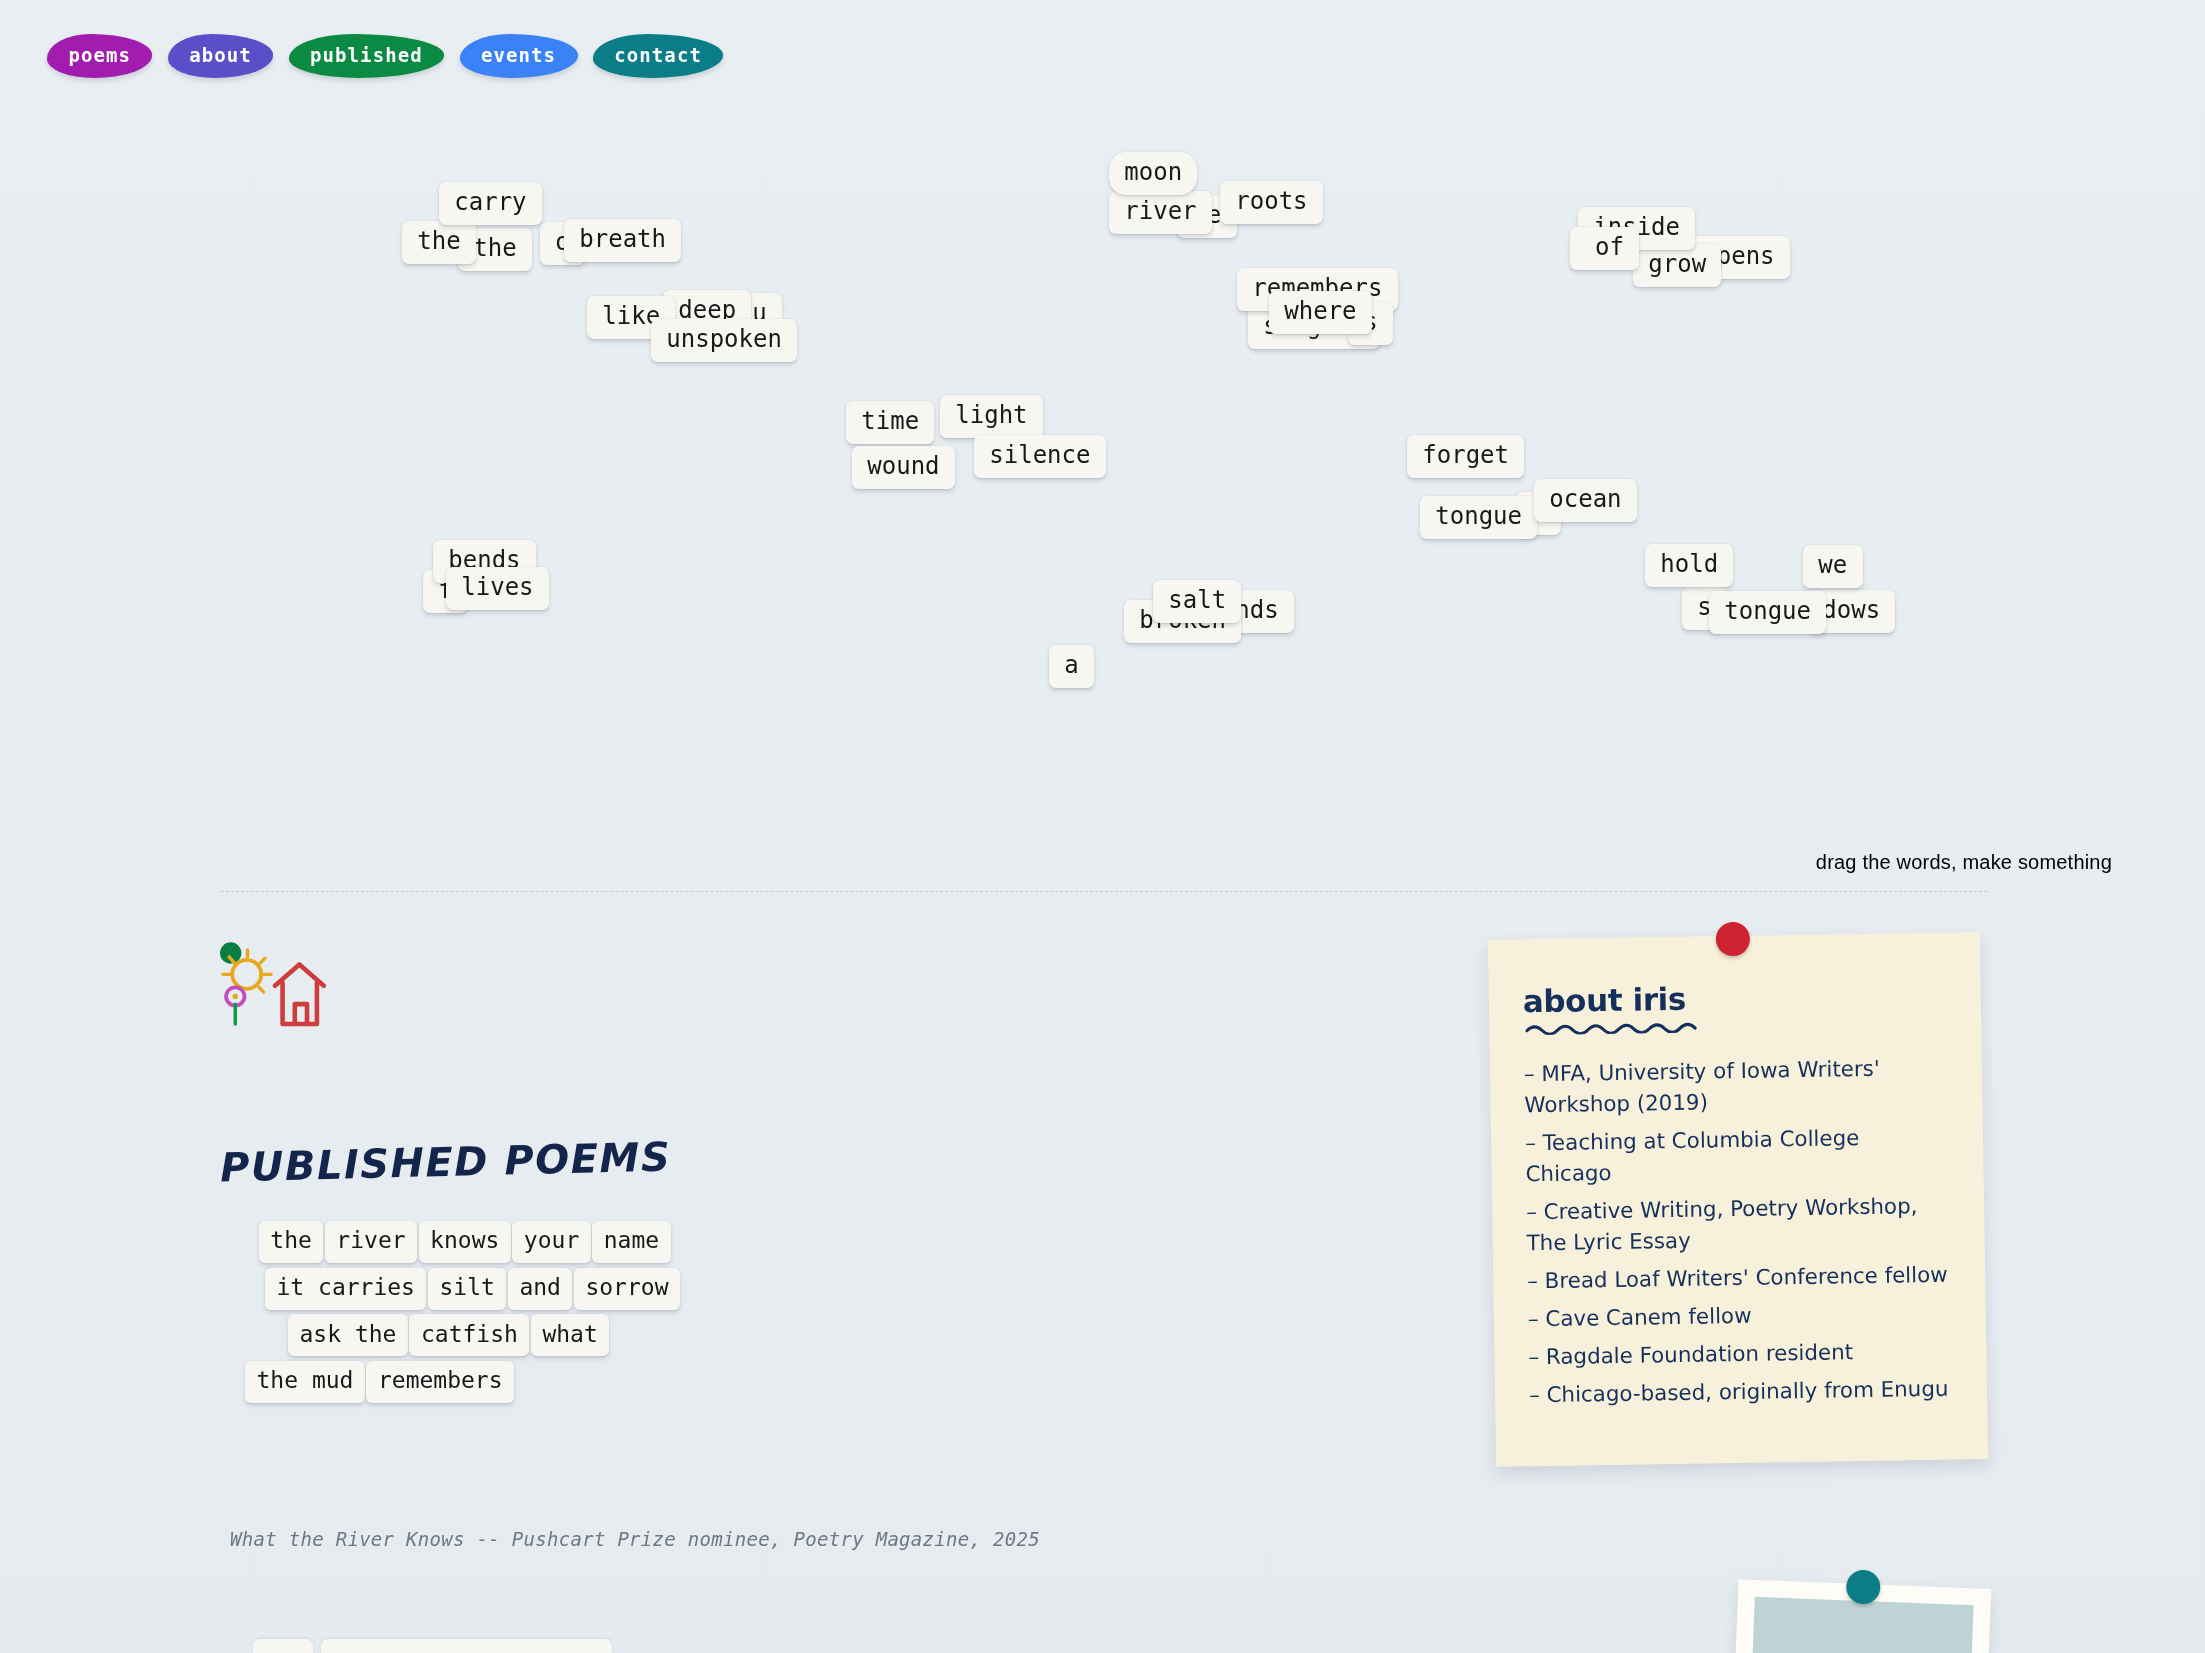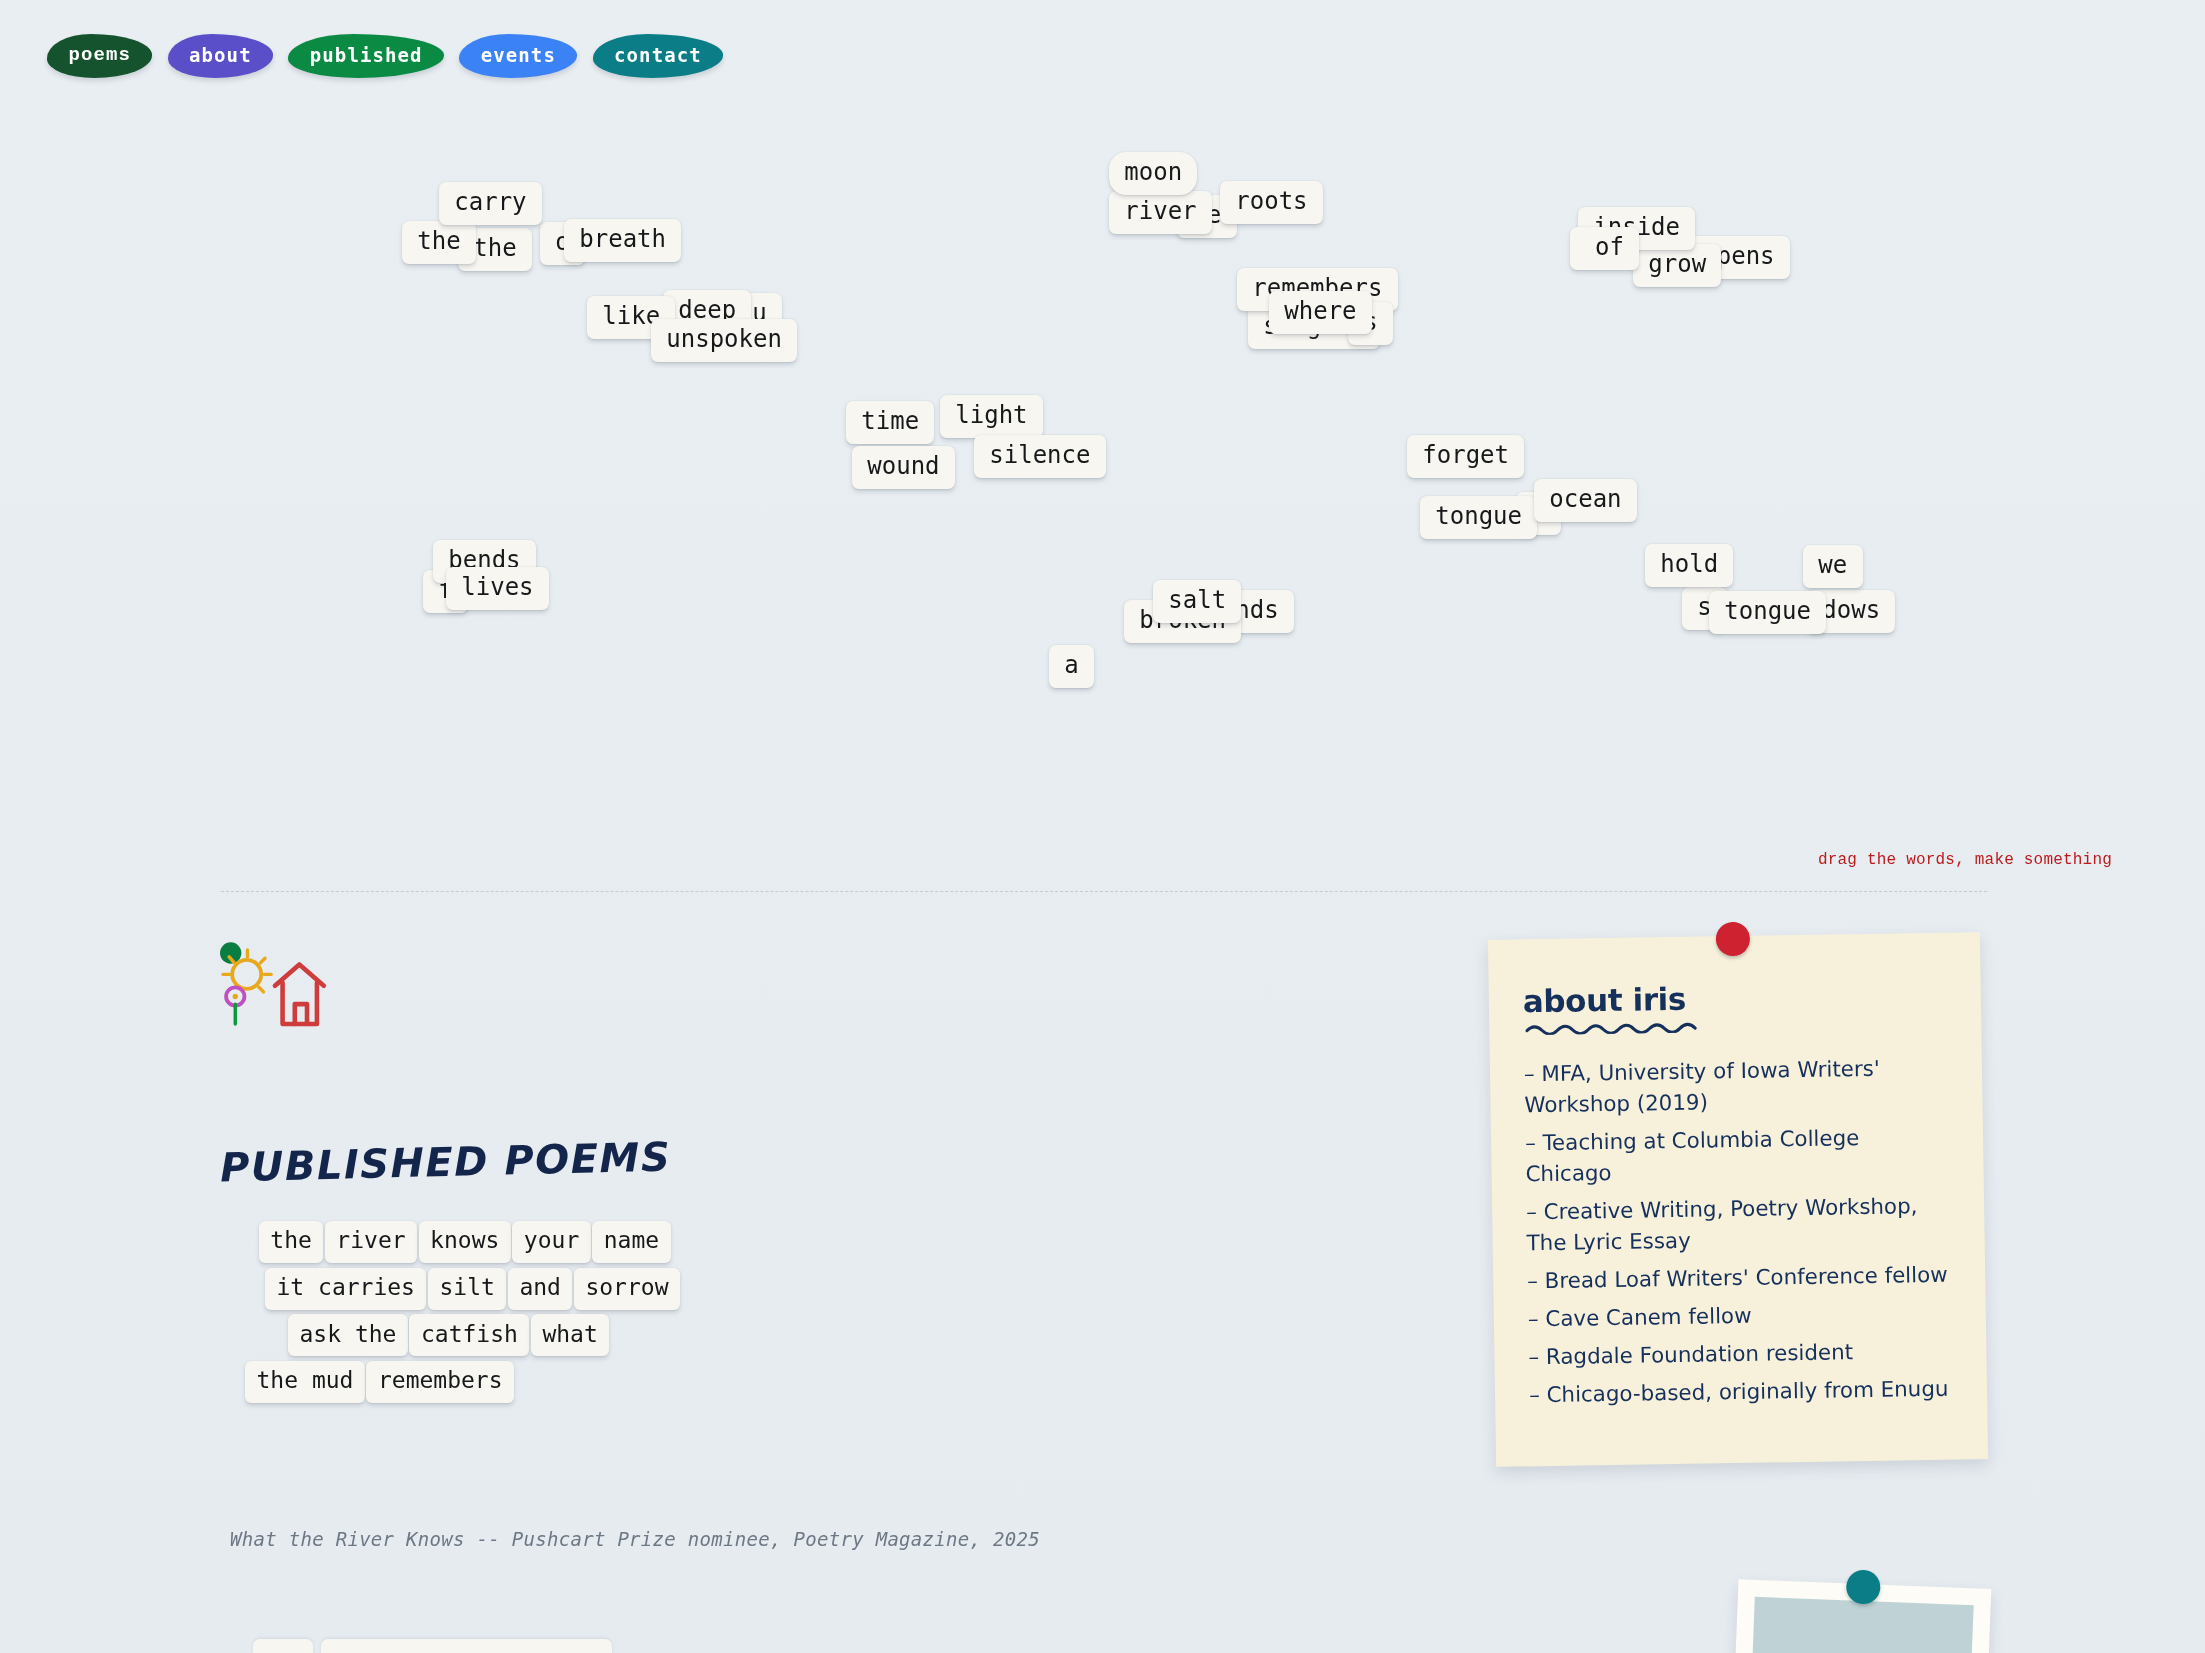--- a/index.html
+++ b/index.html
@@ -40,22 +40,22 @@
     padding:8.4px 15.3px 10.7px;
     border-radius:6.9px;
     box-shadow: 0 2.3px 4.6px rgba(45,60,75,.16), 0 0.8px 1.5px rgba(45,60,75,.10);
     white-space:nowrap;
     cursor:grab;
     line-height:1;
   }
 
   #hint {
     position:absolute; right:93px; top:851px;
-    font-family:Liberation Mono, monospace;
-    font-size:16px; color:#b91c1c; letter-spacing:0.2px;
+    font-family:Liberation Sans, sans-serif;
+    font-size:20px; color:#000000; letter-spacing:0.2px;
   }
   #divider {
     position:absolute; left:221px; top:891px; width:1766px;
     border-top: 1.5px dashed #c2ccd5;
   }
 
   
   #doodle { position:absolute; left:218px; top:940px; width:207px; height:145px; }
 
   
@@ -135,21 +135,21 @@
   #bottom-peek { position:absolute; left:253px; top:1639px; display:flex; gap:7.7px; }
   .peek {
     background:#f8f6f1; border-radius:6.9px 6.9px 0 0;
     height:31px; box-shadow:0 -0.8px 3.1px rgba(45,60,75,.10);
   }
 </style>
 </head>
 <body>
 
 <div id="nav">
-    <button class="navbtn" style="background: #14532d; font-family: Liberation Mono, monospace;">poems</button>
+    <button class="navbtn" style="background: #a21caf;">poems</button>
     <button class="navbtn" style="background: rgb(91, 79, 201);">about</button>
     <button class="navbtn" style="background: rgb(10, 138, 67);">published</button>
     <button class="navbtn" style="background: #3b82f6;">events</button>
     <button class="navbtn" style="background: rgb(10, 125, 135);">contact</button>
   </div>
 
 <div id="board">
     <div class="tile" style="left: 439px; top: 67px; z-index: 3;">carry</div>
     <div class="tile" style="left: 402px; top: 106px; z-index: 2;">the</div>
     <div class="tile" style="left: 458px; top: 113px; z-index: 1;">the</div>

